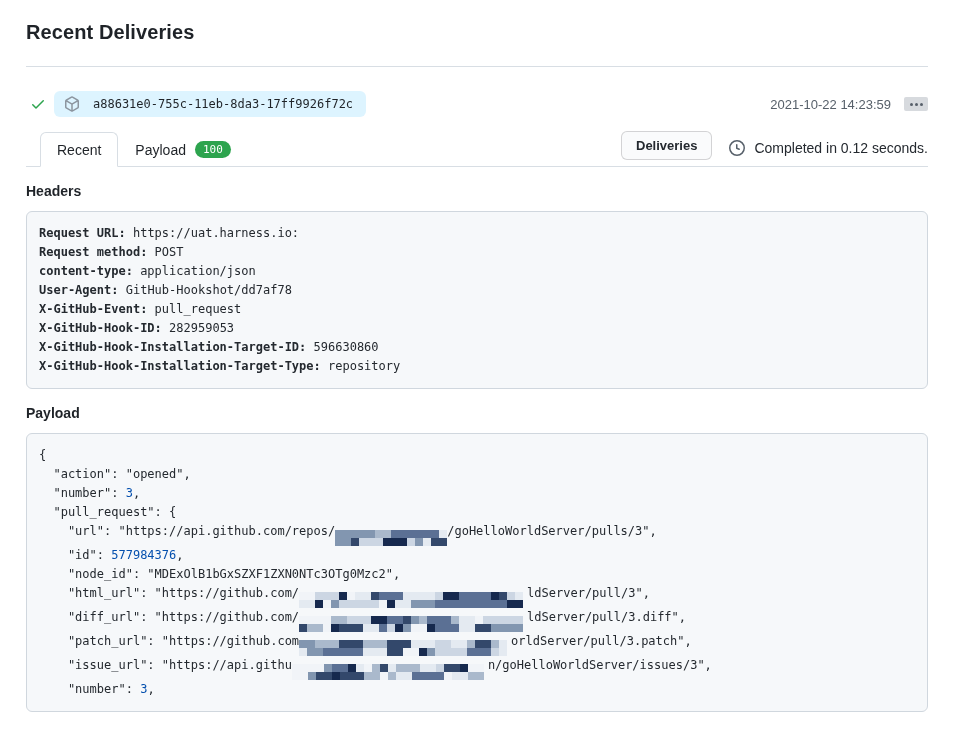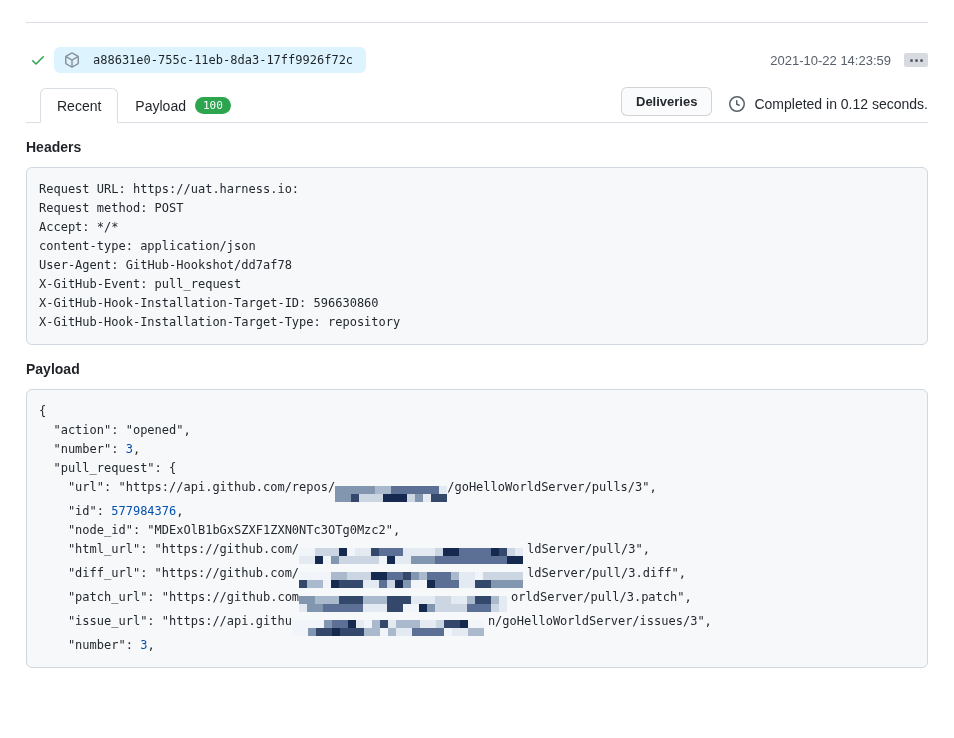--- a/index.html
+++ b/index.html
@@ -58,34 +58,35 @@
   .completed-text { font-size:14px; color:#24292f; margin:0 0 10px 9px; white-space:nowrap; }
 
   
   .section-heading { font-size:14px; font-weight:700; color:#1f2328; margin-top:16px; }
   .code-box {
     margin-top:12px; background:#f6f8fa; border:1px solid #d0d7de; border-radius:6px;
     padding:12px; font-family:"DejaVu Sans Mono", monospace; font-size:12px; line-height:19px;
     color:#24292f; overflow:hidden;
   }
   .code-line { white-space:pre; }
-  .hname { font-weight:400; }
+  .hname { font-weight:700; }
   .tok-num { color:var(--num-blue,#0550ae); }
 
   
   .mosaic {
     display:inline-flex; flex-wrap:wrap; height:16px; overflow:hidden;
     vertical-align:-3px;
   }
   .mosaic i { display:block; width:8px; height:8px; }
 </style>
 </head>
 <body>
 
 <div class="wrap">
+  <h1 class="page-title">Recent Deliveries</h1>
   <div class="rule"></div>
 
   <div class="delivery-row">
     <span class="check-icon">
       <svg viewBox="0 0 16 16" width="16" height="16" fill="currentColor" aria-hidden="true">
           <path d="M13.78 4.22a.75.75 0 0 1 0 1.06l-7.25 7.25a.75.75 0 0 1-1.06 0L2.22 9.28a.751.751 0 0 1 .018-1.042.751.751 0 0 1 1.042-.018L6 10.94l6.72-6.72a.75.75 0 0 1 1.06 0Z"></path>
         </svg>
     </span>
     <span class="guid-pill">
       <span class="package-icon">
@@ -120,29 +121,29 @@
     </span>
     <span class="completed-text">Completed in 0.12 seconds.</span>
   </div>
 
   <h3 class="section-heading">Headers</h3>
   <div class="code-box" id="headers-box">
   <div class="code-line"><span class="hname">Request URL:</span><span> https://uat.harness.io:</span></div>
 
   <div class="code-line"><span class="hname">Request method:</span><span> POST</span></div>
 
-  <div class="code-line"><span class="hname">Accept:</span><span> */*</span></div>
 
   <div class="code-line"><span class="hname">content-type:</span><span> application/json</span></div>
 
   <div class="code-line"><span class="hname">User-Agent:</span><span> GitHub-Hookshot/dd7af78</span></div>
 
 
   <div class="code-line"><span class="hname">X-GitHub-Event:</span><span> pull_request</span></div>
 
+  <div class="code-line"><span class="hname">X-GitHub-Hook-ID:</span><span> 282959053</span></div>
 
   <div class="code-line"><span class="hname">X-GitHub-Hook-Installation-Target-ID:</span><span> 596630860</span></div>
 
   <div class="code-line"><span class="hname">X-GitHub-Hook-Installation-Target-Type:</span><span> repository</span></div>
 </div>
 
   <h3 class="section-heading">Payload</h3>
   <div class="code-box" id="payload-box">
       <div class="code-line"><span>{</span></div>
       <div class="code-line"><span>  "action": "opened",</span></div>

